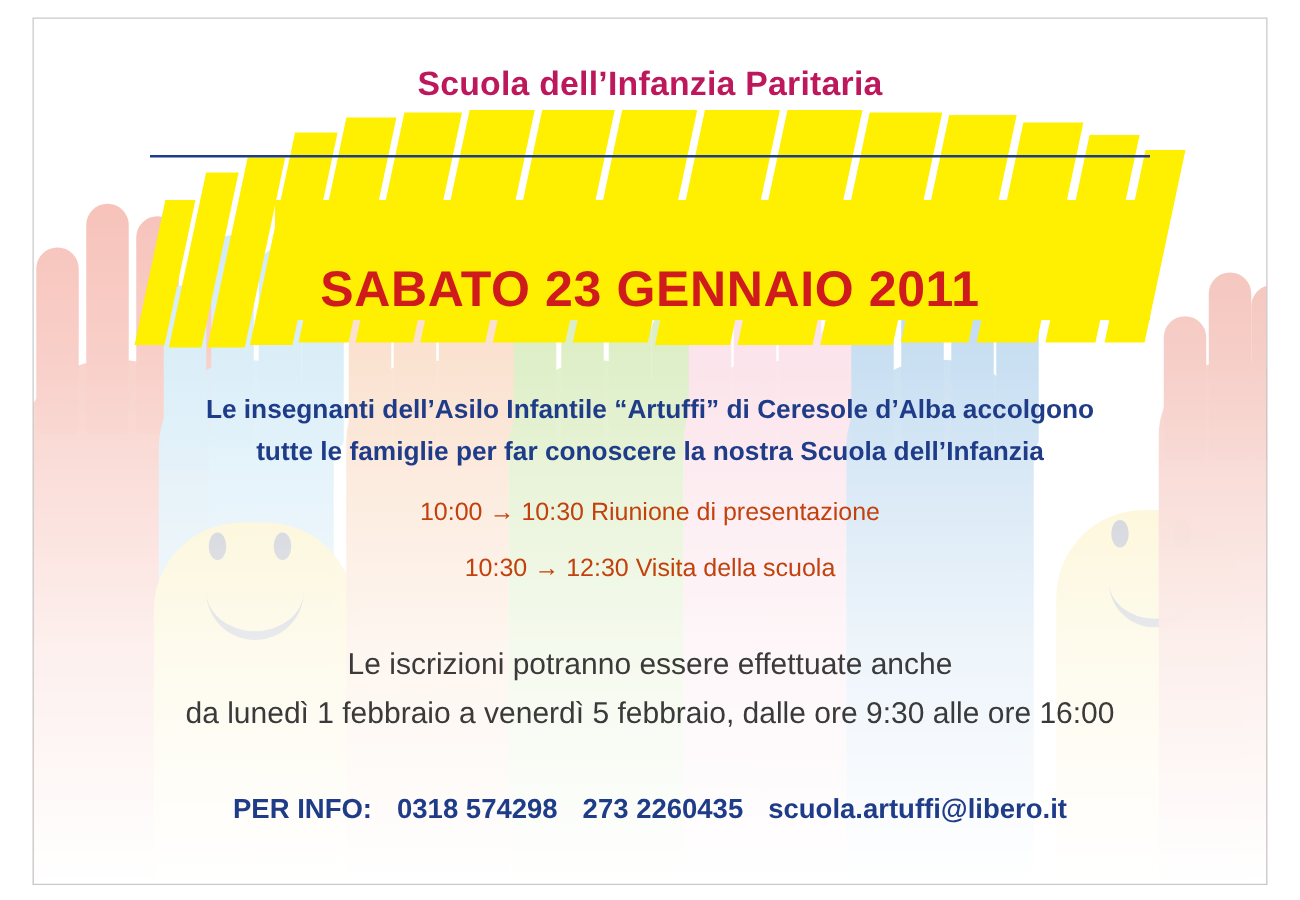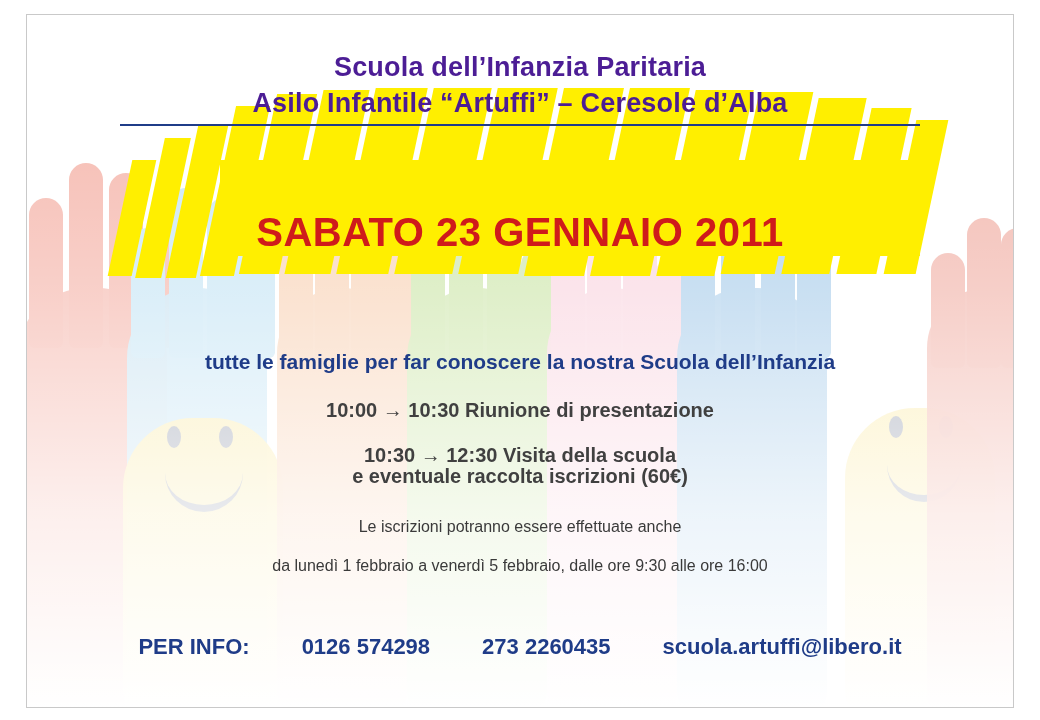--- a/index.html
+++ b/index.html
@@ -79,21 +79,21 @@
     width: 1040px;
     height: 720px;
   }
   .line {
     position: absolute;
     width: 100%;
     text-align: center;
     white-space: nowrap;
   }
   .head1, .head2 {
-    color: #4c1d95;
+    color: #be185d;
     font-weight: bold;
     font-size: 27px;
     letter-spacing: 0.2px;
   }
   .head1 { top: 52px; }
   .head2 { top: 88px; }
   .rule {
     position: absolute;
     left: 120px;
     top: 124px;
@@ -112,43 +112,43 @@
 
   .sub1, .sub2 {
     color: #1f3c88;
     font-weight: bold;
     font-size: 21px;
   }
   .sub1 { top: 316px; }
   .sub2 { top: 350px; }
 
   .sched1, .sched2, .sched3 {
-    color: #404040;
-    font-weight: bold;
+    color: #c2410c;
+    font-weight: normal;
     font-size: 20px;
   }
   .sched1 { top: 399px; }
   .sched2 { top: 444px; }
   .sched3 { top: 465px; }
 
   .note1, .note2 {
     color: #3a3a3a;
-    font-size: 16px;
+    font-size: 24px;
     font-weight: normal;
   }
   .note1 { top: 518px; }
   .note2 { top: 557px; }
 
   .info {
     color: #1f3c88;
     font-weight: bold;
     font-size: 22px;
     top: 634px;
   }
-  .info span { margin: 0 26px; }
+  .info span { margin: 0 10px; }
 </style>
 </head>
 <body>
 
 <div id="poster">
 
   <div class="hands">
 
     <div class="hand" style="left:-10px; background:#e8573f;"></div>
     <div class="f" style="left:2px;  height:150px; background:#e8573f; bottom:360px;"></div>
@@ -220,33 +220,32 @@
     <div class="hl" style="left:620px; top:-28px; width:54px;  height:182px; transform:skewX(-12deg);"></div>
     <div class="hl" style="left:680px; top:-22px; width:48px;  height:176px; transform:skewX(-12deg);"></div>
     <div class="hl" style="left:734px; top:-12px; width:40px;  height:166px; transform:skewX(-12deg);"></div>
     <div class="hl" style="left:780px; top:0px;   width:32px;  height:154px; transform:skewX(-12deg);"></div>
     <div class="hl" style="left:0px;   top:40px;  width:24px;  height:116px; transform:skewX(-12deg);"></div>
     <div class="hl" style="left:100px; top:40px;  width:700px; height:96px;"></div>
   </div>
 
   <div class="content">
     <div class="line head1">Scuola dell’Infanzia Paritaria</div>
-    <div class="line head2">Asilo Infantile “Artuffi” – Ceresole d’Alba</div>
     <div class="rule"></div>
 
     <div class="line title2">SABATO 23 GENNAIO 2011</div>
 
+    <div class="line sub1">Le insegnanti dell’Asilo Infantile “Artuffi” di Ceresole d’Alba accolgono</div>
     <div class="line sub2">tutte le famiglie per far conoscere la nostra Scuola dell’Infanzia</div>
 
     <div class="line sched1">10:00 → 10:30 Riunione di presentazione</div>
     <div class="line sched2">10:30 → 12:30 Visita della scuola</div>
-    <div class="line sched3">e eventuale raccolta iscrizioni (60€)</div>
 
     <div class="line note1">Le iscrizioni potranno essere effettuate anche</div>
     <div class="line note2">da lunedì 1 febbraio a venerdì 5 febbraio, dalle ore 9:30 alle ore 16:00</div>
 
     <div class="line info">
-      <span>PER INFO:</span><span>0126 574298</span><span>273 2260435</span><span>scuola.artuffi@libero.it</span>
+      <span>PER INFO:</span><span>0318 574298</span><span>273 2260435</span><span>scuola.artuffi@libero.it</span>
     </div>
   </div>
 
   <div class="frame"></div>
 </div>
 
 </body></html>

